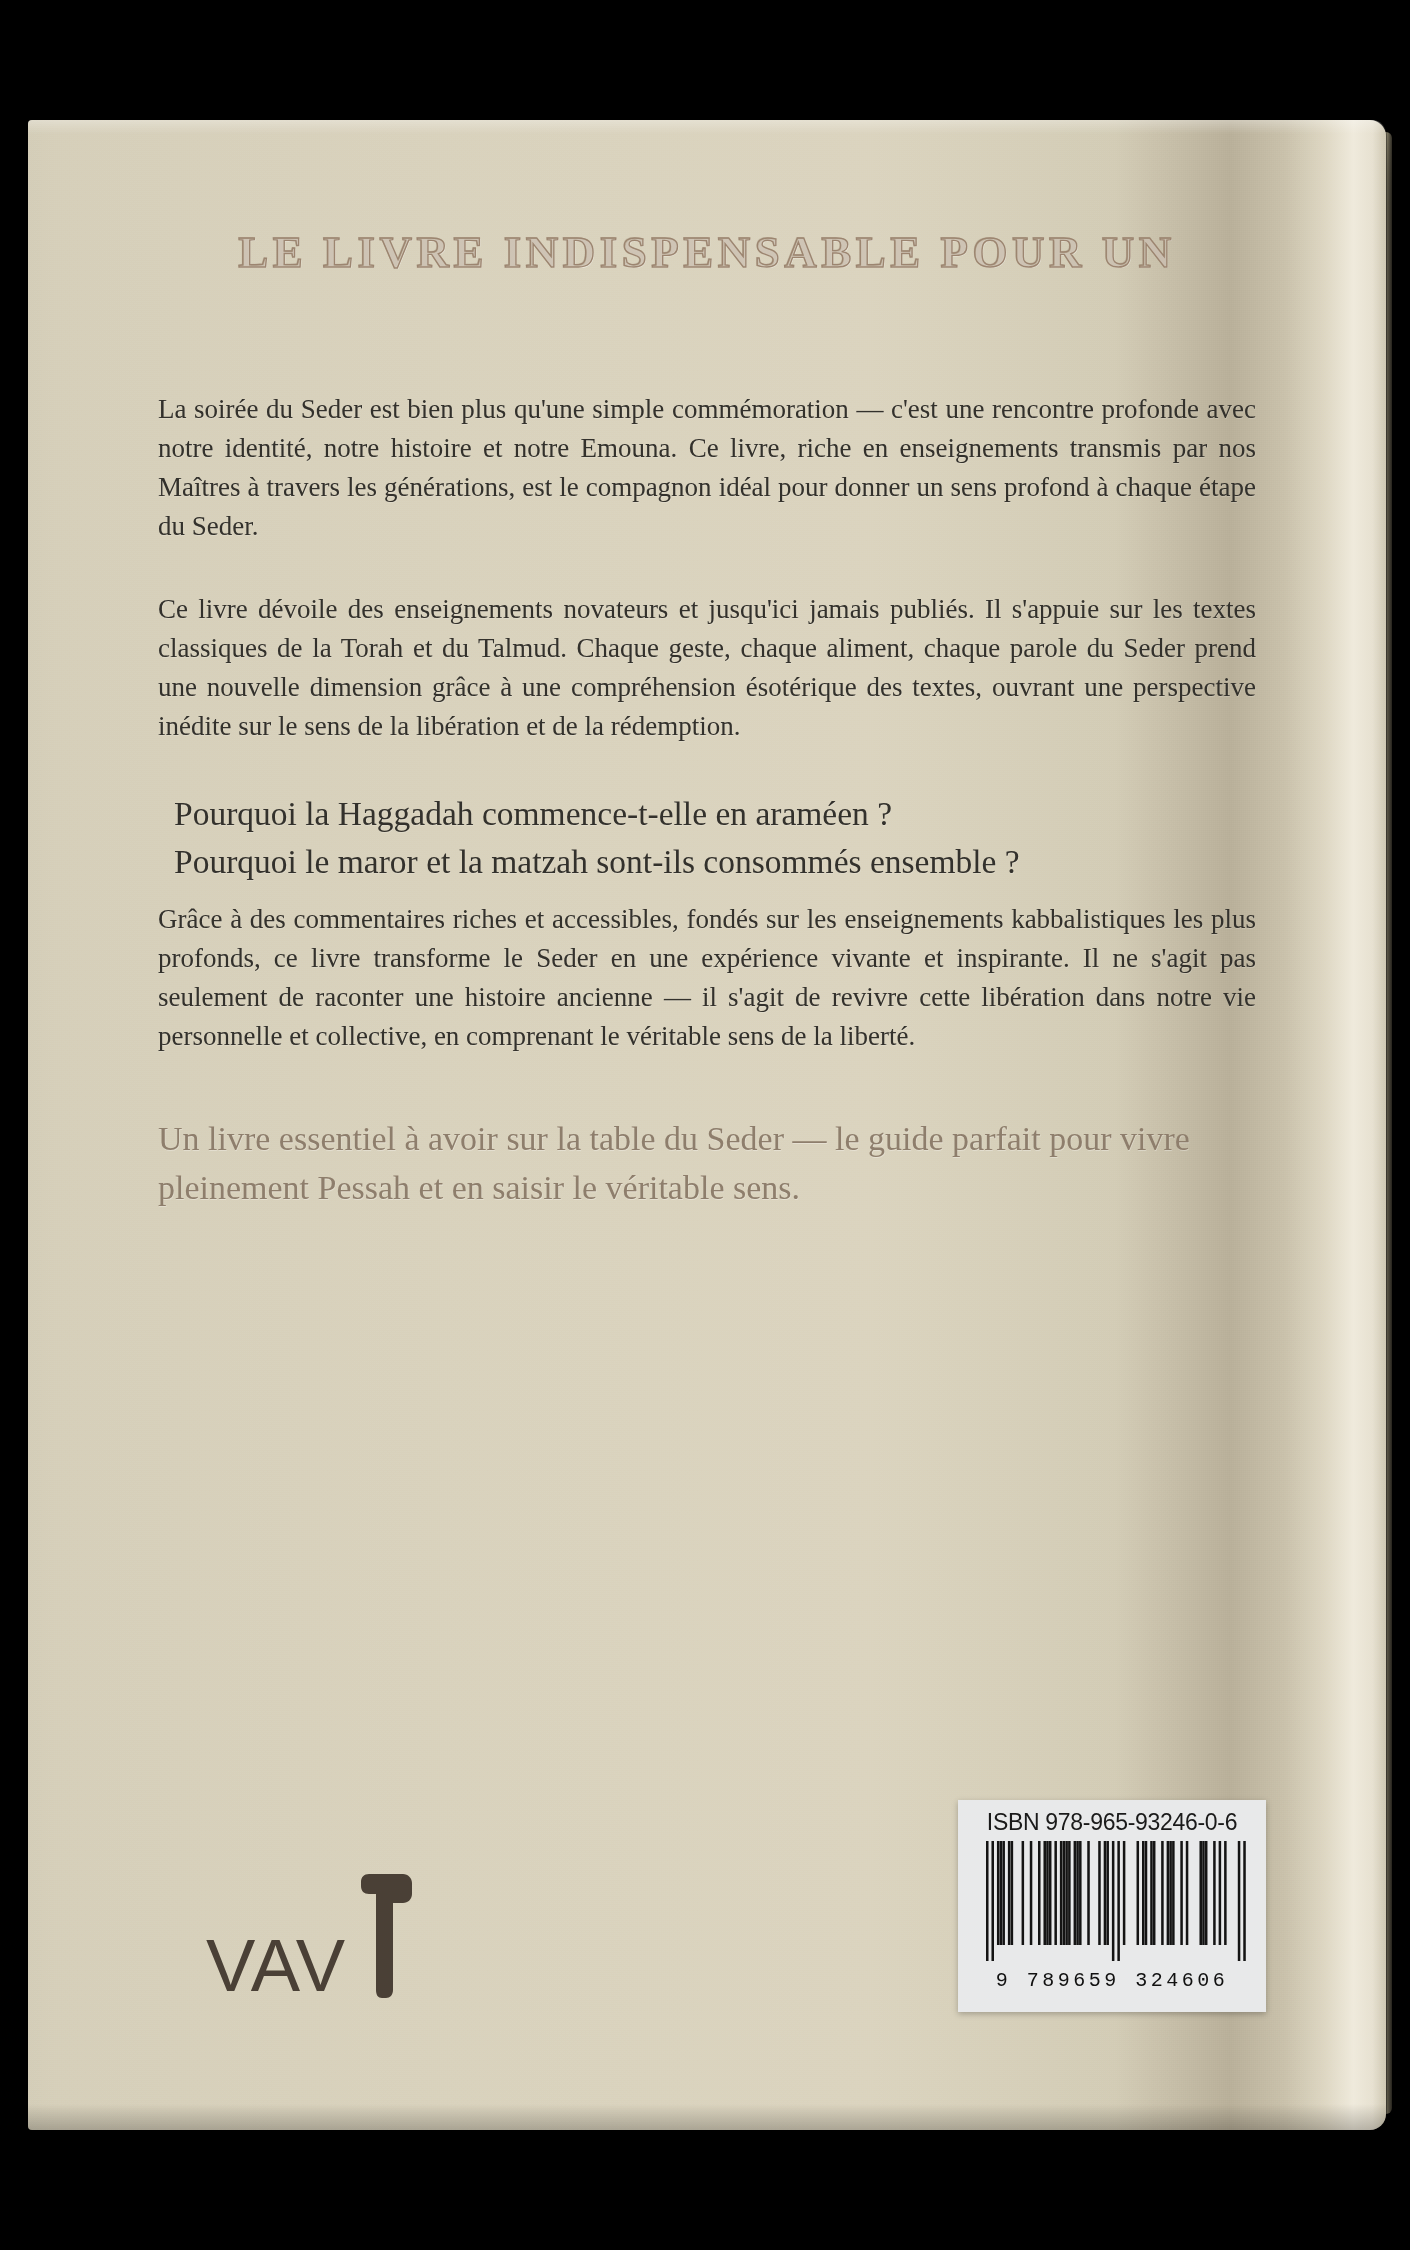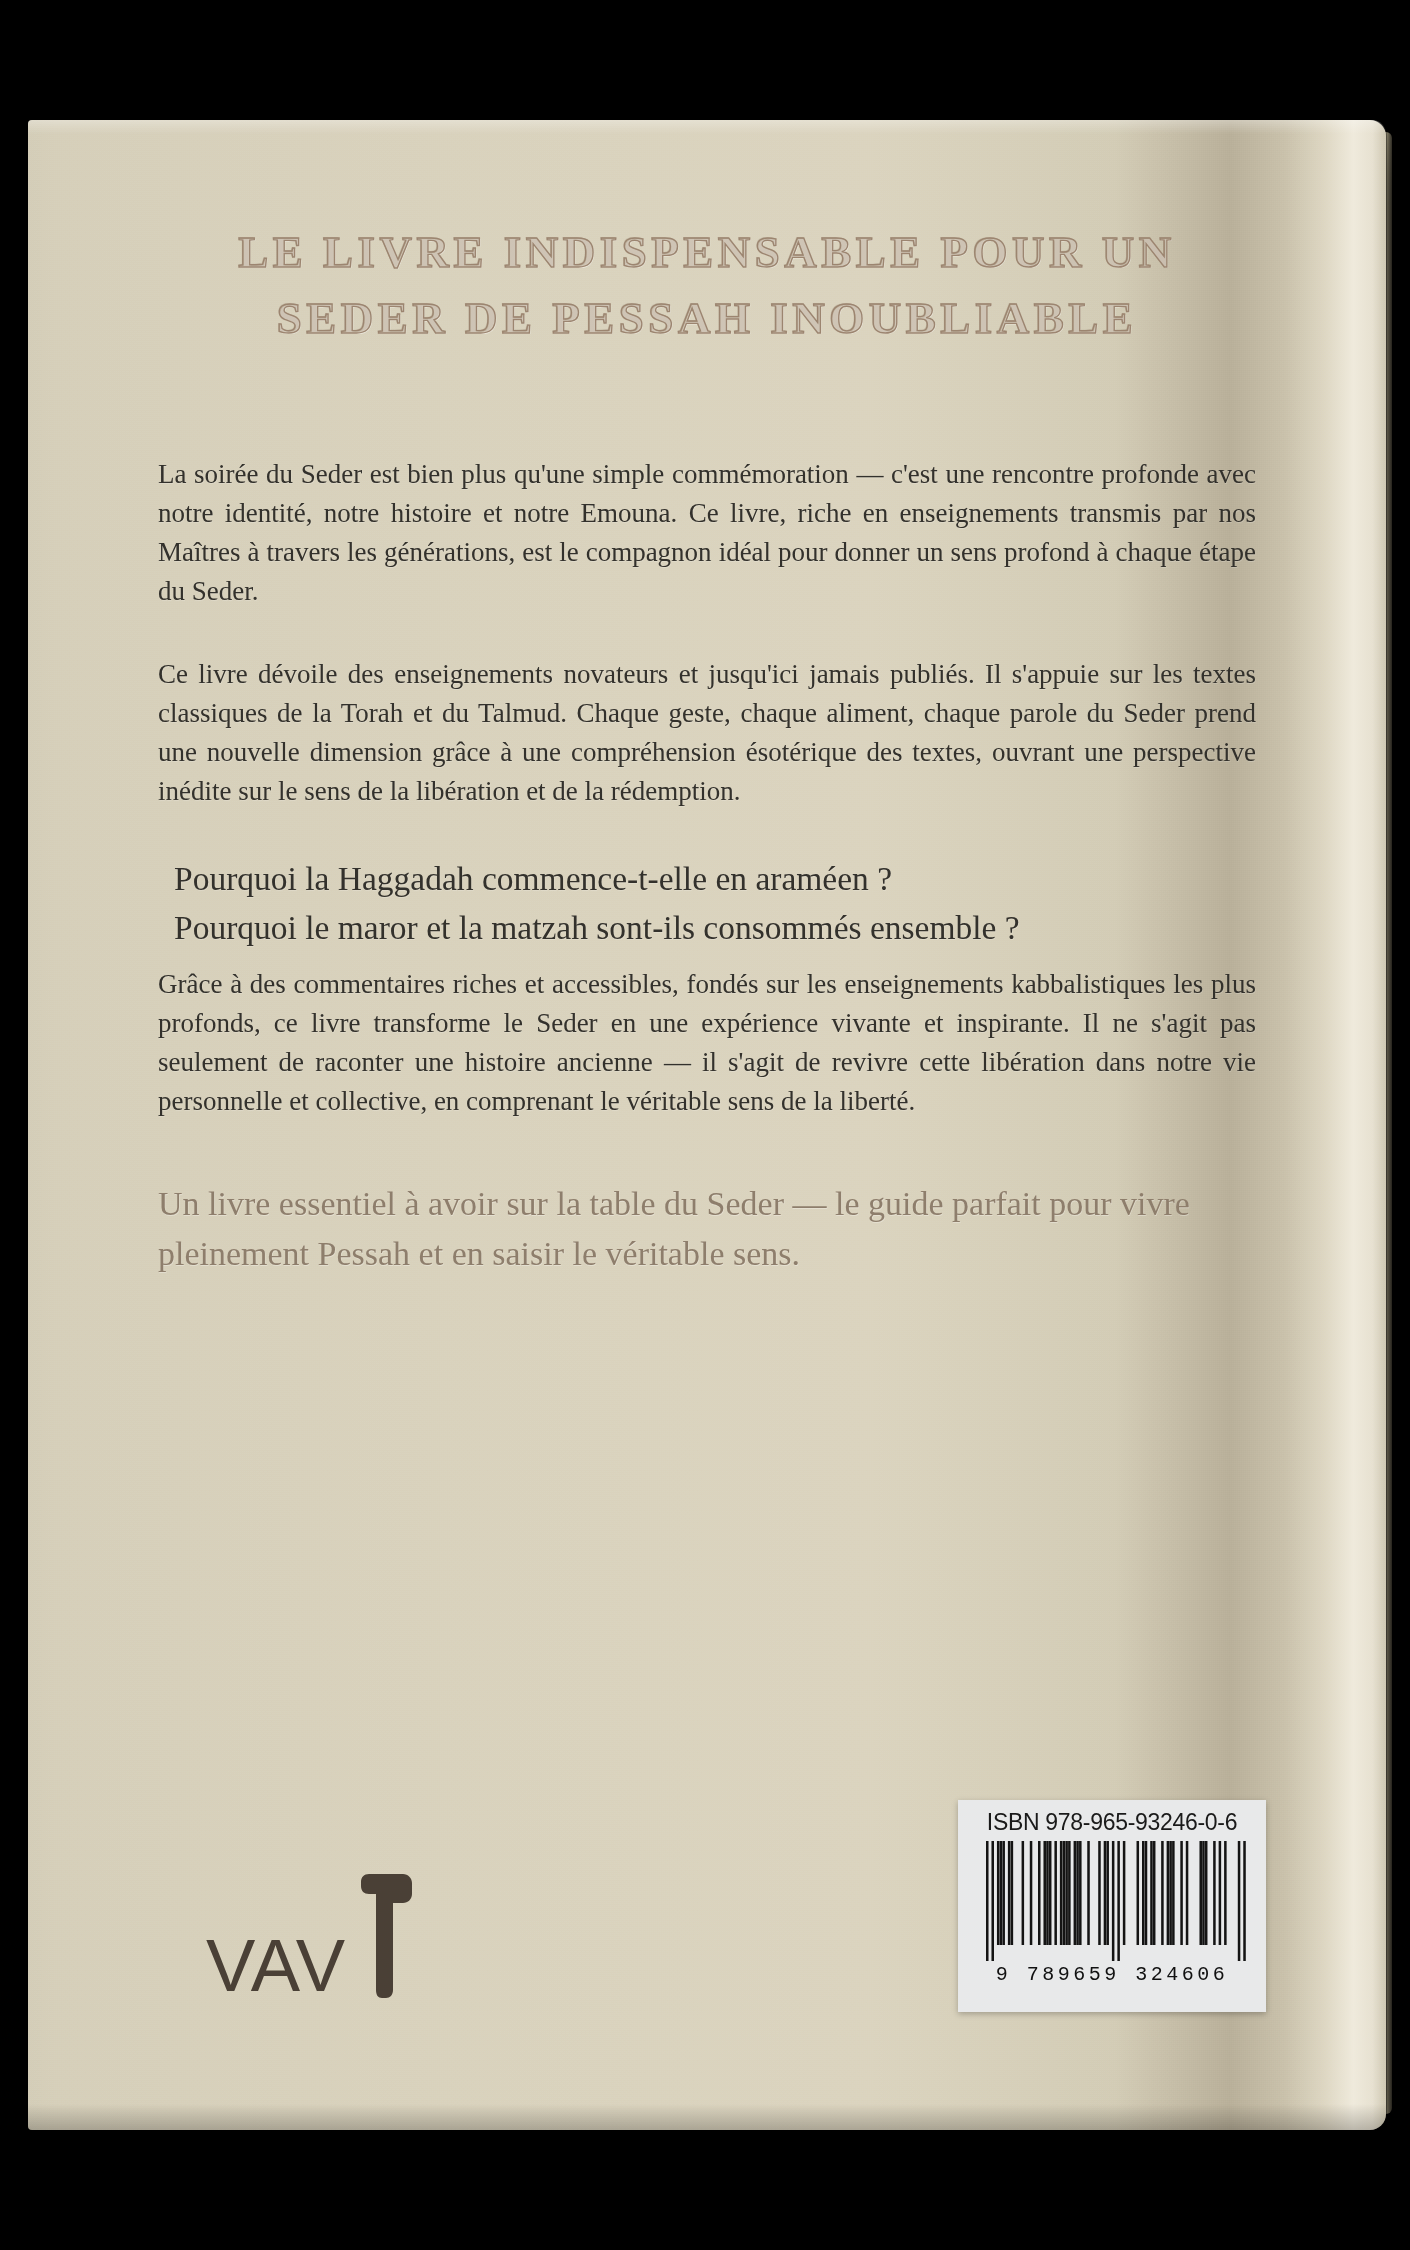--- a/index.html
+++ b/index.html
@@ -196,38 +196,37 @@
     height: 120px;
     margin: 0 16px;
     display: block;
   }
   .barcode-digits {
     font-family: "Liberation Mono", monospace;
     font-size: 20px;
     color: #111111;
     text-align: center;
     letter-spacing: 3.5px;
-    margin-top: 2px;
+    margin-top: 8px;
     white-space: nowrap;
   }
 </style>
 </head>
 <body>
 
 <div id="stage">
 
   <div class="page-edge"></div>
 
   <div class="book">
 
     <div class="content">
 
       <h1 class="deco-title">
         <span class="tline">LE LIVRE INDISPENSABLE POUR UN</span>
-        <span class="tline">SEDER DE PESSAH INOUBLIABLE</span>
       </h1>
 
       <p class="para">La soirée du Seder est bien plus qu'une simple commémoration — c'est une rencontre profonde avec notre identité, notre histoire et notre Emouna. Ce livre, riche en enseignements transmis par nos Maîtres à travers les générations, est le compagnon idéal pour donner un sens profond à chaque étape du Seder.</p>
 
       <p class="para">Ce livre dévoile des enseignements novateurs et jusqu'ici jamais publiés. Il s'appuie sur les textes classiques de la Torah et du Talmud. Chaque geste, chaque aliment, chaque parole du Seder prend une nouvelle dimension grâce à une compréhension ésotérique des textes, ouvrant une perspective inédite sur le sens de la libération et de la rédemption.</p>
 
       <div class="qblock">
         <p class="qline">Pourquoi la Haggadah commence-t-elle en araméen ?</p>
         <p class="qline">Pourquoi le maror et la matzah sont-ils consommés ensemble ?</p>
       </div>

